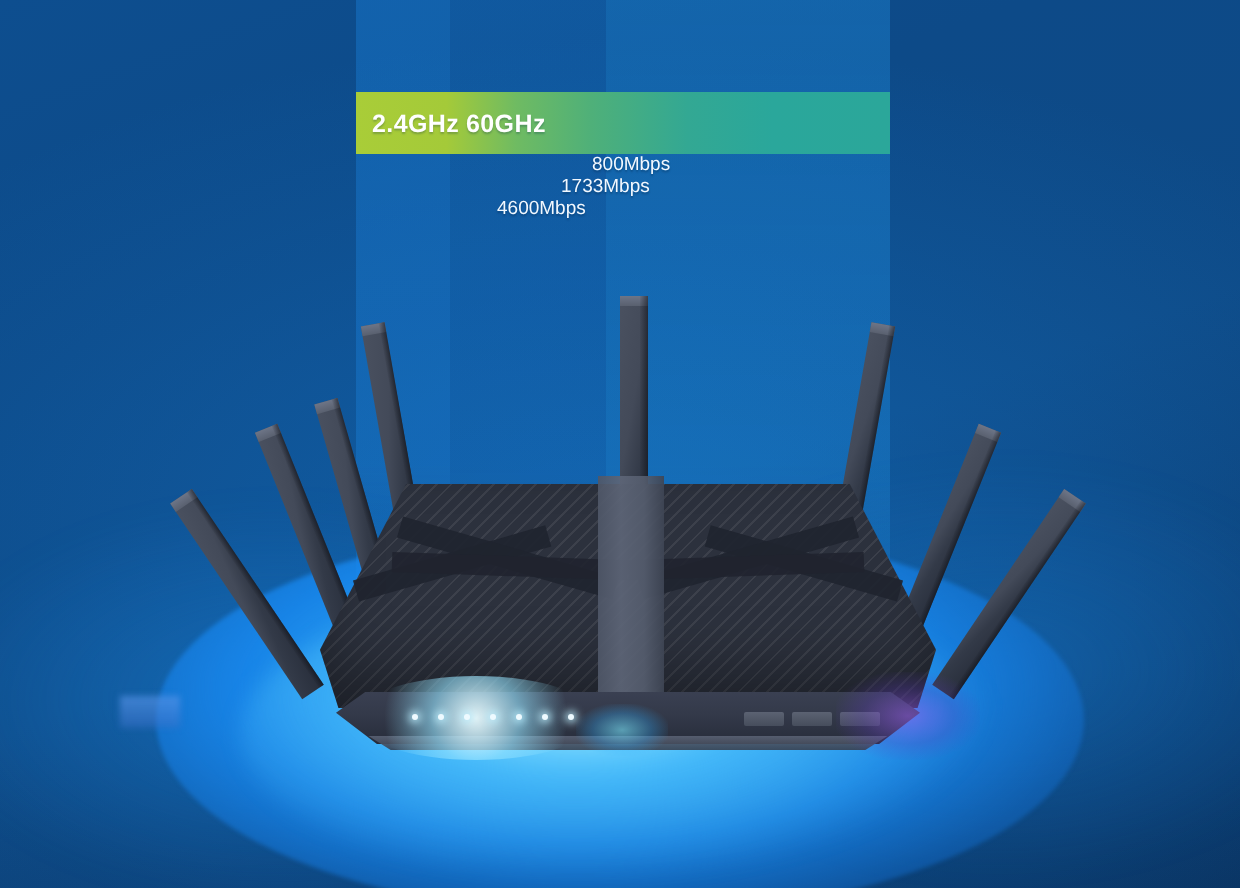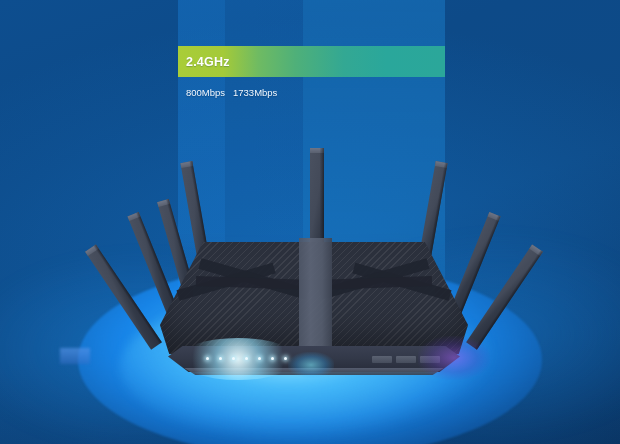--- a/index.html
+++ b/index.html
@@ -39,21 +39,21 @@
     position:absolute;right:-60px;top:230px;width:300px;height:210px;
     background:radial-gradient(ellipse at 40% 50%, rgba(30,150,245,.26) 0%, rgba(20,110,200,0) 70%);
     filter:blur(8px);
   }
   
   #band-table{position:absolute;left:178px;top:46px;width:267px;}
   .bt-head{display:flex;height:31px;align-items:stretch;
     background:linear-gradient(90deg,#a9cd38 0%,#a4ca39 17%,#6fbb62 30%,#4fb079 44%,#33a893 62%,#2aa79b 78%,#2ba79a 100%);}
   .bt-head .cell{display:flex;align-items:center;color:#fff;font-size:12.5px;font-weight:bold;
     letter-spacing:.2px;text-shadow:0 1px 1px rgba(0,40,70,.25);padding-left:8px;}
-  .bt-row{display:flex;height:30px;align-items:center;}
+  .bt-row{display:flex;height:30px;align-items:center;flex-direction:column;}
   .bt-row .cell{color:#f2f8ff;font-size:9.5px;padding-left:8px;display:flex;align-items:center;
     text-shadow:0 1px 1px rgba(0,35,65,.35);}
   .c1{width:47px;}.c2{width:78px;}.c3{width:142px;}
   
   #router{position:absolute;left:0;top:0;width:620px;height:444px;}
   .ant{position:absolute;background:linear-gradient(100deg,#4a5160 0%,#434a59 38%,#333a48 60%,#272d3a 100%);}
   .ant i{position:absolute;left:0;top:0;width:100%;height:5px;display:block;
     background:linear-gradient(180deg,#6d7587 0%,#59606f 100%);}
   .ant b{position:absolute;right:0;top:0;width:26%;height:100%;display:block;
     background:linear-gradient(90deg,rgba(15,19,27,.05),rgba(12,15,22,.55));}
@@ -87,24 +87,26 @@
       <div class="fade" style="background:linear-gradient(180deg,rgba(28,135,230,.22),rgba(28,135,230,.18));"></div>
     </div>
     <div class="col" style="left:303px;width:142px;height:400px;">
       <div class="fade" style="background:linear-gradient(180deg,rgba(35,160,248,.30),rgba(35,160,248,.24));"></div>
     </div>
   </div>
 
   <div id="band-table">
     <div class="bt-head">
       <div class="cell c1">2.4GHz</div>
+      <div class="cell c3">60GHz</div>
     </div>
     <div class="bt-row">
       <div class="cell c1">800Mbps</div>
       <div class="cell c2">1733Mbps</div>
+      <div class="cell c3">4600Mbps</div>
     </div>
   </div>
 
   <div class="sidewash"></div>
   <div class="sidewashR"></div>
   <div class="halo"></div>
   <div class="halo2"></div>
 
   <div id="router">
 

